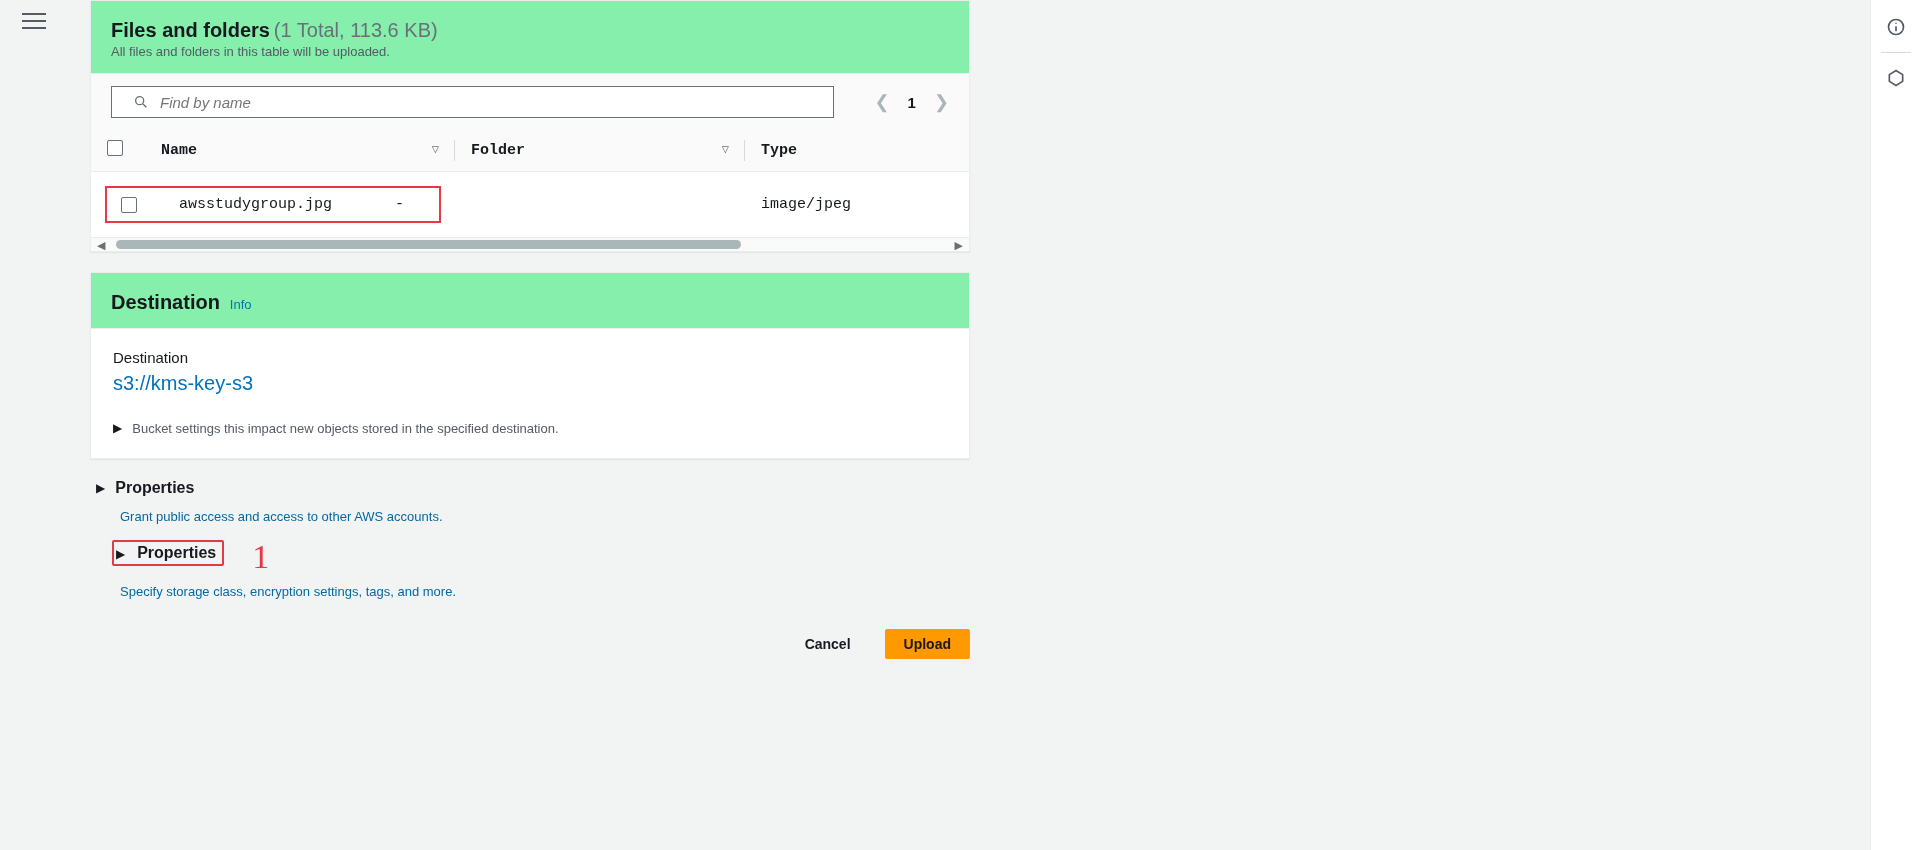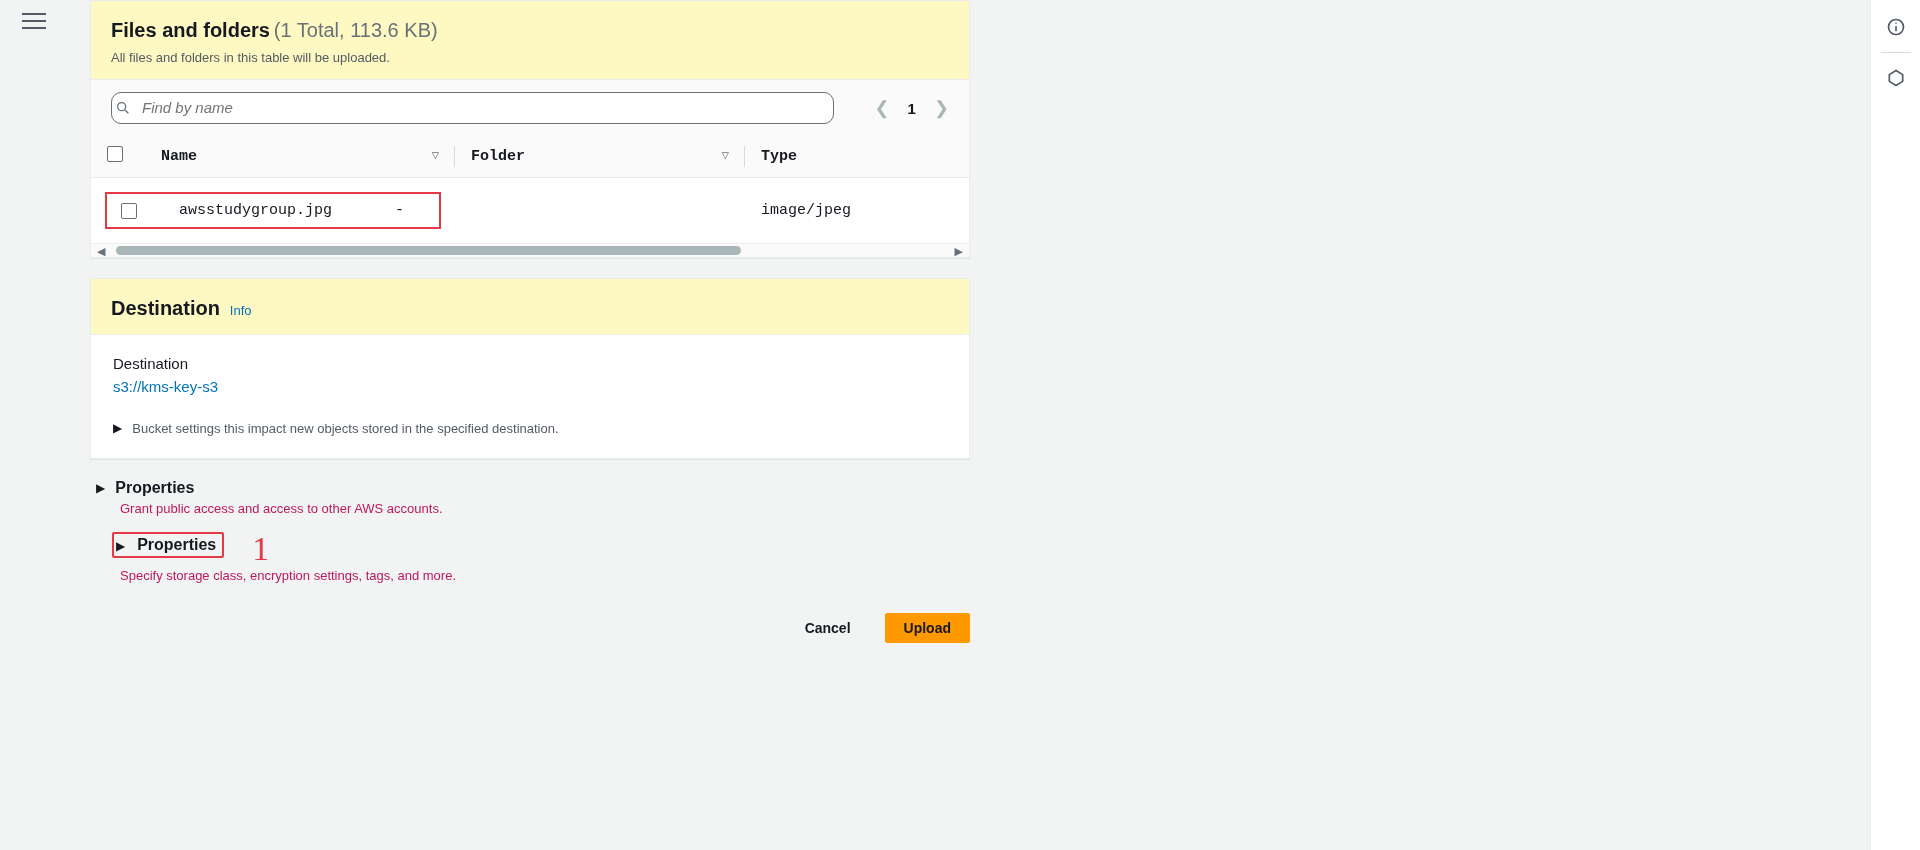--- a/index.html
+++ b/index.html
@@ -73,38 +73,38 @@
   }
 
   
   .panel {
     background: #fff;
     border: 1px solid #eaeded;
     margin-bottom: 20px;
     box-shadow: 0 1px 1px rgba(0,0,0,0.05);
   }
   .panel-header {
-    background: #fef9c3;
+    background: #86efac;
     padding: 18px 20px 14px 20px;
     border-bottom: 1px solid #eaeded;
   }
   .panel-header h2 {
     font-size: 20px;
     font-weight: 700;
     display: inline;
   }
   .panel-header .count {
     font-size: 20px;
     color: #687078;
     font-weight: 400;
   }
   .panel-header .desc {
     font-size: 13px;
     color: #545b64;
-    margin-top: 8px;
+    margin-top: 2px;
   }
   .header-row { display:flex; justify-content:space-between; align-items:flex-start;}
   .btn-row { display:flex; gap:10px; }
   .btn {
     padding: 6px 18px;
     border: 1px solid #545b64;
     background: #fff;
     font-size: 14px;
     font-weight: 700;
     border-radius: 2px;
@@ -131,25 +131,25 @@
   .tools-row {
     display:flex;
     align-items:center;
     gap: 40px;
     padding: 12px 20px;
     background:#fafafa;
   }
   .search-box {
     flex:1;
     display:flex;
-    align-items:flex-start;
+    align-items:center;
     border:1px solid #687078;
     background:#fff;
-    padding: 6px 2px;
-    border-radius:10px;
+    padding: 6px 20px;
+    border-radius:0;
   }
   .search-box input {
     border:none;
     outline:none;
     flex:1;
     font-size:15px;
     font-style: italic;
     color:#687078;
     background:transparent;
   }
@@ -202,33 +202,33 @@
 
   
   .hl-row {
     outline: 2px solid #e63946;
     outline-offset: -2px;
   }
 
   
   .panel-body { padding: 20px 22px 22px 22px; }
   .field-label { font-size:15px; margin-bottom:6px; color:#16191f;}
-  .link-text { color:#0073bb; font-size:15px; }
+  .link-text { color:#0073bb; font-size:20px; }
   .info-link { color:#0073bb; font-size:13px; font-weight:400; margin-left:6px;}
   .expander { display:flex; align-items:flex-start; gap:10px; margin-top:22px;}
   .expander .tri { font-size:12px; color:#16191f; margin-top:4px; cursor:pointer;}
   .expander .etitle { font-weight:700; font-size:15px;}
   .expander .edesc { font-size:13px; color:#545b64; margin-top:4px;}
 
   
   .section-expander { margin: 6px 0 10px 6px;}
   .section-expander .row1{ display:flex; align-items:center; gap:10px;}
   .section-expander .tri { font-size:12px;color:#16191f;cursor:pointer;}
   .section-expander .t { font-weight:700; font-size:16px;}
-  .section-expander .d { font-size:13px;color:#be185d; margin-left:24px; margin-top:4px;}
+  .section-expander .d { font-size:13px;color:#0369a1; margin-left:24px; margin-top:12px;}
 
   .hl-box {
     border:2px solid #e63946;
     display:inline-block;
     padding: 2px 6px 2px 2px;
     border-radius:2px;
     margin-left:16px;
   }
   .anno-num {
     color:#e63946;

